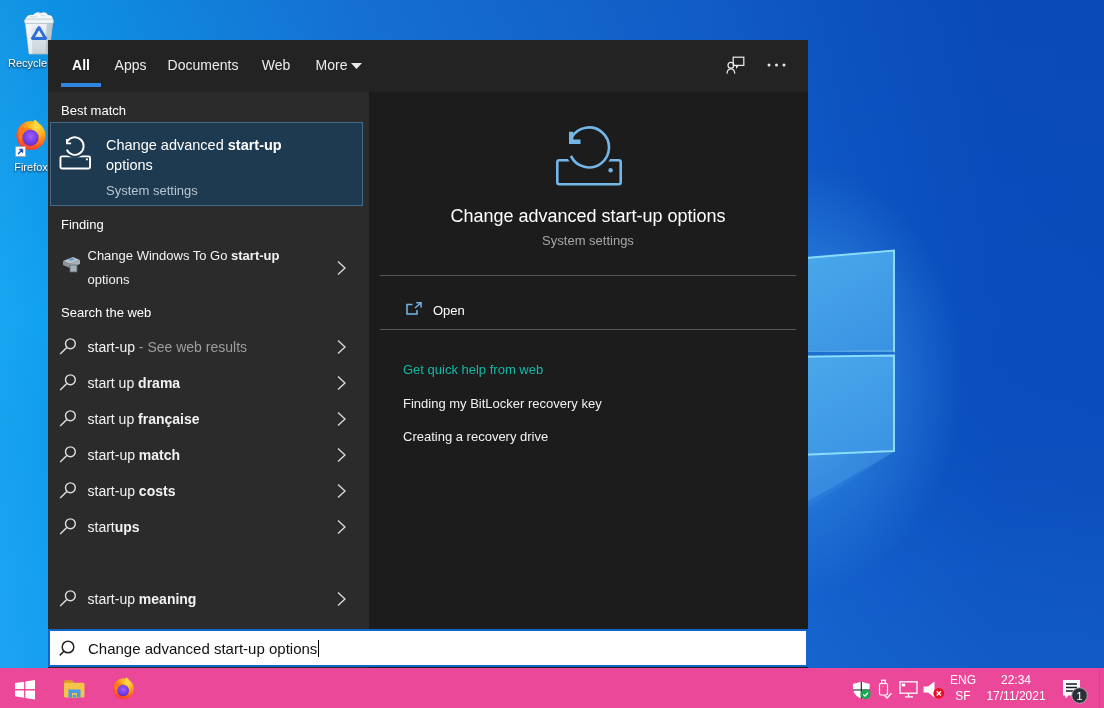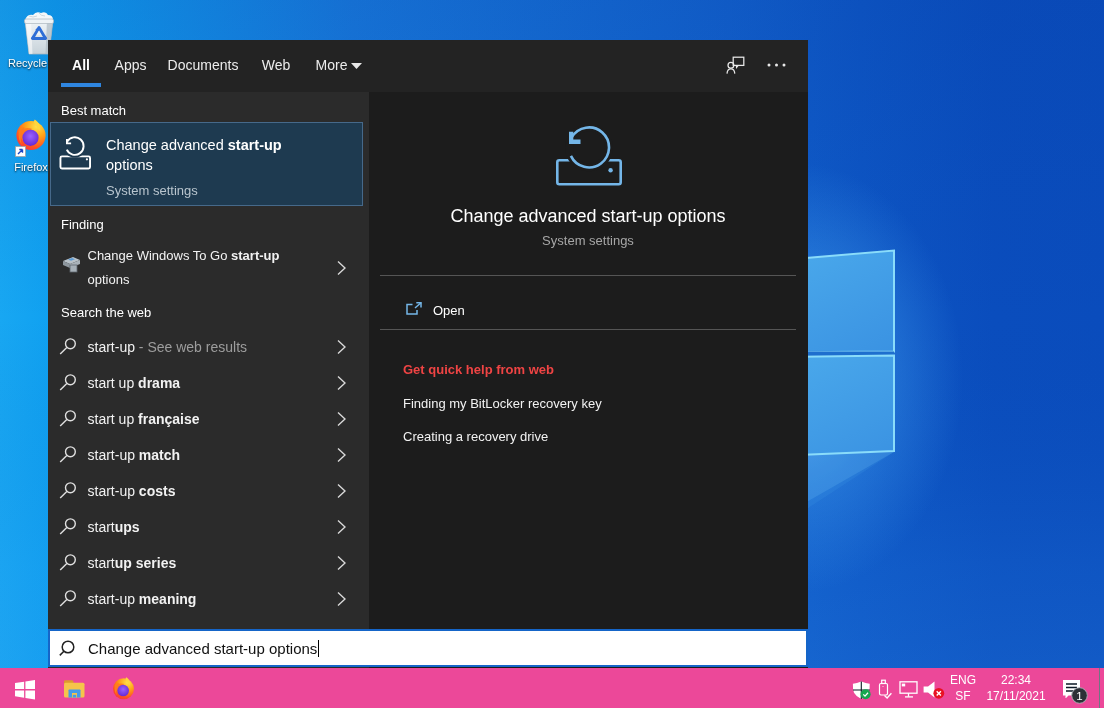--- a/index.html
+++ b/index.html
@@ -231,30 +231,20 @@
   <div class="row" style="top:469px">
       <svg class="mag" width="22" height="22" viewBox="0 0 22 22" fill="none" stroke="#e0e0e0" stroke-width="1.4">
         <circle cx="13.4" cy="7.8" r="4.9"></circle>
         <path d="M9.8 11.4 L3.2 18"></path>
       </svg>
       <div class="rowtxt">start<b>ups</b></div>
       <svg class="chev" width="9" height="15" viewBox="0 0 9 15" fill="none" stroke="#d8d8d8" stroke-width="1.4">
         <path d="M1 1 L8 7.5 L1 14"></path>
       </svg>
     </div>
-  <div class="row" style="top:505px">
-      <svg class="mag" width="22" height="22" viewBox="0 0 22 22" fill="none" stroke="#e0e0e0" stroke-width="1.4">
-        <circle cx="13.4" cy="7.8" r="4.9"></circle>
-        <path d="M9.8 11.4 L3.2 18"></path>
-      </svg>
-      <div class="rowtxt">start<b>up series</b></div>
-      <svg class="chev" width="9" height="15" viewBox="0 0 9 15" fill="none" stroke="#d8d8d8" stroke-width="1.4">
-        <path d="M1 1 L8 7.5 L1 14"></path>
-      </svg>
-    </div>
   <div class="row" style="top:541px">
       <svg class="mag" width="22" height="22" viewBox="0 0 22 22" fill="none" stroke="#e0e0e0" stroke-width="1.4">
         <circle cx="13.4" cy="7.8" r="4.9"></circle>
         <path d="M9.8 11.4 L3.2 18"></path>
       </svg>
       <div class="rowtxt">start-up <b>meaning</b></div>
       <svg class="chev" width="9" height="15" viewBox="0 0 9 15" fill="none" stroke="#d8d8d8" stroke-width="1.4">
         <path d="M1 1 L8 7.5 L1 14"></path>
       </svg>
     </div>
@@ -269,21 +259,21 @@
   <div class="abs" style="left:540px;top:166px;transform:translateX(-50%);font-size:18px;color:#fff;white-space:nowrap">Change advanced start-up options</div>
   <div class="abs" style="left:540px;top:193px;transform:translateX(-50%);font-size:13px;color:#a6a6a6;white-space:nowrap">System settings</div>
   <div class="sep" style="top:235px"></div>
   <svg class="abs" style="left:358px;top:262px" width="16" height="13" viewBox="0 0 16 13" fill="none" stroke="#74b6e8" stroke-width="1.5">
     <path d="M6.5 2.5 H1 V12 H11 V8"></path>
     <path d="M9 6 L15 0.8"></path>
       <path d="M10.3 0.8 H15 V5.5"></path>
   </svg>
   <div class="abs" style="left:385px;top:263px;font-size:13px;color:#fff">Open</div>
   <div class="sep" style="top:289px"></div>
-  <div class="abs" style="left:355px;top:322px;font-size:13px;font-weight:700;color:#ef4444">Get quick help from web</div>
+  <div class="abs" style="left:355px;top:322px;font-size:13px;font-weight:400;color:#14b8a6">Get quick help from web</div>
   <div class="abs" style="left:355px;top:356px;font-size:13px;color:#f2f2f2">Finding my BitLocker recovery key</div>
   <div class="abs" style="left:355px;top:389px;font-size:13px;color:#f2f2f2">Creating a recovery drive</div>
 </div>
 
 <div id="sbox">
   <svg class="abs" style="left:8px;top:7px" width="22" height="24" viewBox="0 0 22 24" fill="none" stroke="#222" stroke-width="1.5">
     <circle cx="10" cy="9" r="5.8"></circle>
     <path d="M5.9 13.3 L1.8 17.4"></path>
   </svg>
   <div id="sboxtxt">Change advanced start-up options<span style="border-right:1.5px solid #000;margin-left:1px"> </span></div>

